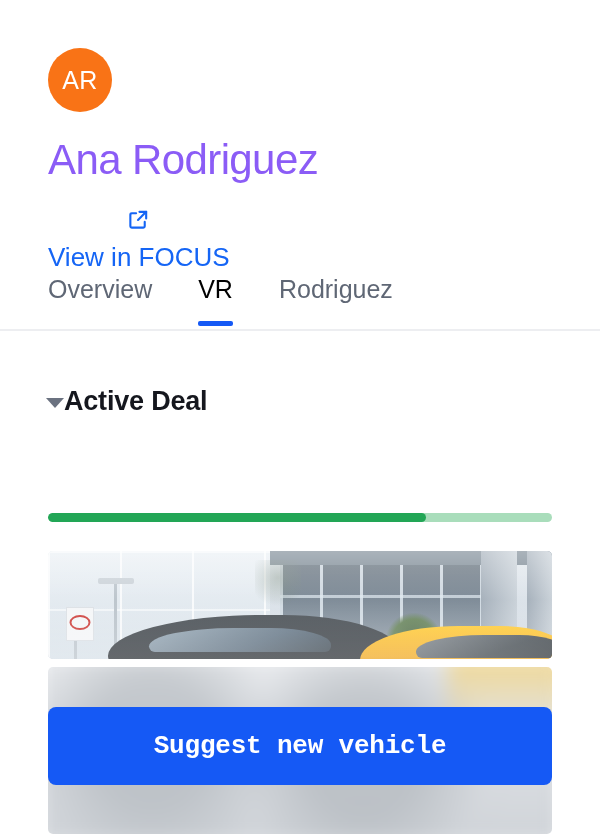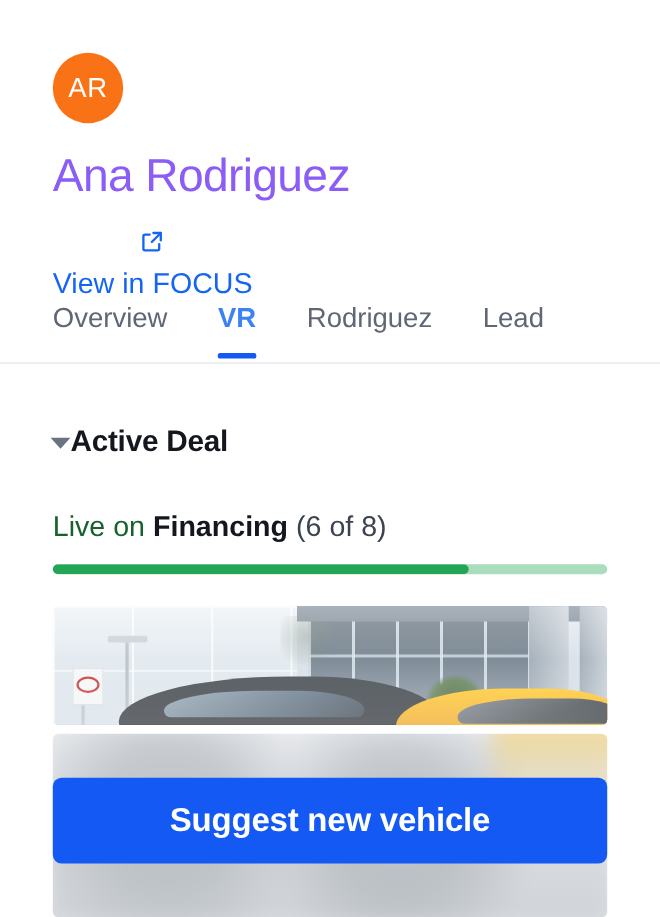--- a/index.html
+++ b/index.html
@@ -88,21 +88,21 @@
   }
   .tab {
     position: relative;
     font-size: 25px;
     color: #5F6775;
     font-weight: 400;
     white-space: nowrap;
     padding-bottom: 22px;
     cursor: pointer;
   }
-  .tab.active { color: #3b82f6; font-weight: 700; }
+  .tab.active { color: #000000; font-weight: 400; }
   .tab.active::after {
     content: "";
     position: absolute;
     left: 0;
     right: 0;
     bottom: 0;
     height: 5px;
     background: #1559F5;
     border-radius: 2px;
   }
@@ -342,22 +342,22 @@
   .cta {
     position: absolute;
     left: 48px;
     top: 707px;
     width: 504px;
     height: 78px;
     background: #1559F5;
     border: none;
     border-radius: 8px;
     color: #ffffff;
-    font-family: Liberation Sans, sans-serif;
-    font-size: 30px;
+    font-family: Liberation Mono, monospace;
+    font-size: 26px;
     font-weight: 700;
     letter-spacing: -0.2px;
     cursor: pointer;
   }
 </style>
 </head>
 <body>
 
 <div class="screen">
 
@@ -375,31 +375,27 @@
         <path d="M18.5 14.5V19a1.5 1.5 0 0 1-1.5 1.5H5A1.5 1.5 0 0 1 3.5 19V7A1.5 1.5 0 0 1 5 5.5h4.5"></path>
       </svg>
     </span>
     <span class="link-text">View in FOCUS</span>
   </a>
 
   <nav class="tabbar">
     <div class="tab">Overview</div>
     <div class="tab active">VR</div>
     <div class="tab">Rodriguez</div>
-    <div class="tab">Lead</div>
   </nav>
 
   <div class="section-head">
     <span class="caret"></span>
     <span class="section-title">Active Deal</span>
   </div>
 
-  <div class="status-line">
-    <span class="status-live">Live on</span><span class="status-live">&nbsp;</span><span class="status-stage">Financing</span><span class="status-count">&nbsp;</span><span class="status-count">(6 of 8)</span>
-  </div>
 
   <div class="progress-track">
     <div class="progress-fill" style="width: 75%;"></div>
   </div>
 
   <div class="media-stack">
 
     <div class="photo photo-1">
       <div class="scene">
         <div class="facade-left">

